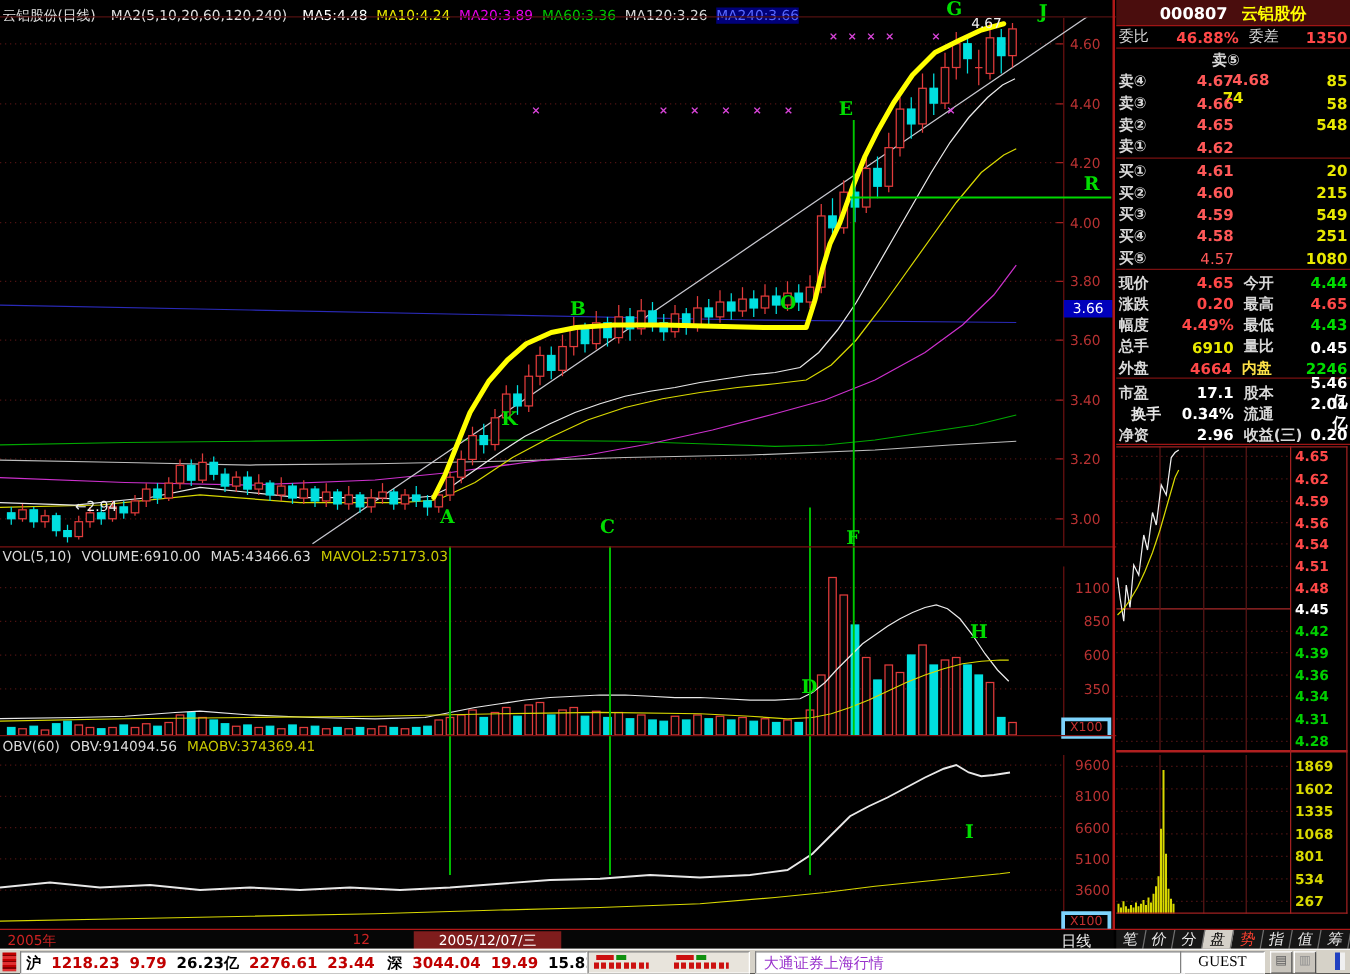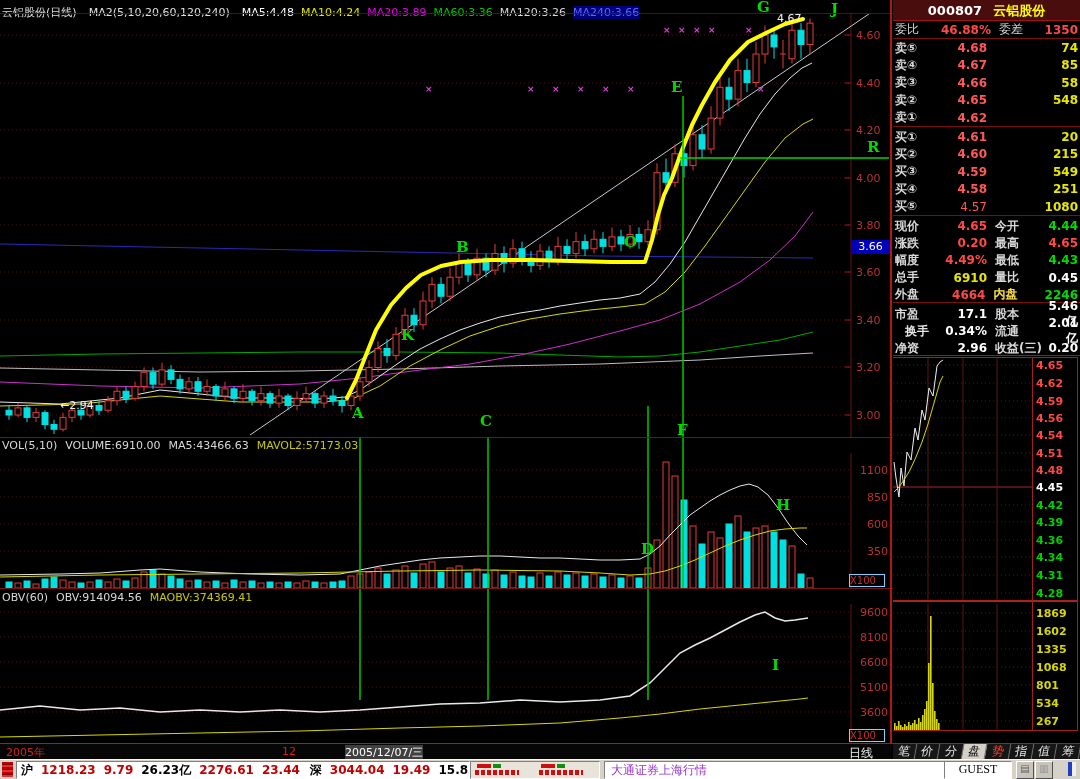--- a/index.html
+++ b/index.html
@@ -8,22 +8,22 @@
   .abs{position:absolute;}
   .hdr-item{font:11px "DejaVu Sans",sans-serif;margin-right:7px;white-space:nowrap;}
   .lbl{position:absolute;font:11px "DejaVu Sans",sans-serif;color:#b83232;}
   .letter{position:absolute;font:bold 15px "DejaVu Serif","DejaVu Sans",serif;color:#00dc00;line-height:15px;}
   .ann{position:absolute;font:11px "DejaVu Sans",sans-serif;color:#f0f0f0;line-height:11px;}
   .xmark{position:absolute;font:bold 9px "DejaVu Sans",sans-serif;color:#d844d8;line-height:9px;}
   .bord{position:absolute;}
   .srow{position:absolute;left:895px;width:183px;display:flex;align-items:center;
         font:bold 12px "DejaVu Sans",sans-serif;height:16px;}
   .minilbl{position:absolute;left:1036px;font:bold 11px "DejaVu Sans",sans-serif;line-height:11px;}
-  .x100{position:absolute;border:1px solid #7dd3fc;color:#c03030;font:10px "DejaVu Sans",sans-serif;
-        line-height:11px;width:34px;height:11px;}
+  .x100{position:absolute;border:3px solid #7dd3fc;color:#c03030;font:10px "DejaVu Sans",sans-serif;
+        line-height:11px;text-align:center;width:34px;height:11px;}
   .tab{flex:1;text-align:center;color:#e8e8e8;font:12px "DejaVu Sans",sans-serif;line-height:15px;
        border-right:1px solid #707070;transform:skewX(-10deg);cursor:default;}
   .tab.active{background:#d4d0c8;color:#000;}
   .sunken{border:1px solid;border-color:#808080 #ffffff #ffffff #808080;background:#fff;}
   .raised{border:1px solid;border-color:#ffffff #505050 #505050 #ffffff;background:#c8c4bc;}
 </style>
 </head>
 <body>
 
 <div id="app">
@@ -397,21 +397,21 @@
       <span style="color:#fff;font:bold 13px 'DejaVu Sans',sans-serif;">000807</span>
       <span style="color:#ffff00;font:bold 13px 'DejaVu Sans',sans-serif;margin-left:6px;">云铝股份</span>
     </div>
     <div class="abs" style="left:2px;top:21px;width:183px;height:17px;display:flex;align-items:center;font:bold 12px 'DejaVu Sans',sans-serif;">
       <span style="color:#d8d8d8;font-weight:normal;width:34px">委比</span>
       <span style="color:#ff4848;width:62px;text-align:right">46.88%</span>
       <span style="color:#d8d8d8;font-weight:normal;width:40px;padding-left:8px">委差</span>
       <span style="color:#ff4848;flex:1;text-align:right">1350</span>
     </div>
     <div id="book-rows">
-        <div class="srow" style="left: 2px; top: 40px; position: absolute; width: 183px;">
+        <div class="srow" style="left: 2px; top: 40px; position: absolute; width: 183px; flex-direction: column;">
           <span style="width: 34px; color: rgb(216, 216, 216);">卖⑤</span>
           <span style="width: 58px; text-align: right; color: rgb(255, 88, 88); font-weight: bold;">4.68</span>
           <span style="flex: 1 1 0%; text-align: right; color: rgb(232, 232, 0); font-weight: bold;">74</span>
         </div>
         <div class="srow" style="left: 2px; top: 57.4px; position: absolute; width: 183px;">
           <span style="width: 34px; color: rgb(216, 216, 216);">卖④</span>
           <span style="width: 58px; text-align: right; color: rgb(255, 88, 88); font-weight: bold;">4.67</span>
           <span style="flex: 1 1 0%; text-align: right; color: rgb(232, 232, 0); font-weight: bold;">85</span>
         </div>
         <div class="srow" style="left: 2px; top: 74.8px; position: absolute; width: 183px;">
@@ -564,21 +564,21 @@
       <div class="xmark" style="left: 663px; top: 26px;">×</div>
       <div class="xmark" style="left: 678px; top: 26px;">×</div>
       <div class="xmark" style="left: 693px; top: 26px;">×</div>
       <div class="xmark" style="left: 708px; top: 26px;">×</div>
       <div class="xmark" style="left: 745px; top: 26px;">×</div>
     </div>
 
   <div class="abs" style="left:0;top:744px;width:891px;height:15px;background:#060606;">
     <span class="abs" style="left:6px;top:1px;color:#cc2222;font:11px 'DejaVu Sans',sans-serif;">2005年</span>
     <span class="abs" style="left:282px;top:1px;color:#cc2222;font:11px 'DejaVu Sans',sans-serif;">12</span>
-    <span class="abs" style="left:345px;top:1px;background:#404040;color:#fff;padding:0 0;font:11px 'DejaVu Sans',sans-serif;">2005/12/07/三</span>
+    <span class="abs" style="left:331px;top:1px;background:#7f1d1d;color:#fff;padding:0 20px;font:11px 'DejaVu Sans',sans-serif;">2005/12/07/三</span>
     <span class="abs" style="left:849px;top:1px;color:#f0f0f0;font:12px 'DejaVu Sans',sans-serif;">日线</span>
   </div>
 
   <div class="abs" id="panel-tabs" style="left:893px;top:744px;width:187px;height:15px;background:#161616;display:flex;">
       <div class="tab" style="color: rgb(232, 232, 232);">笔</div>
       <div class="tab" style="color: rgb(232, 232, 232);">价</div>
       <div class="tab" style="color: rgb(232, 232, 232);">分</div>
       <div class="tab active" style="color: rgb(0, 0, 0);">盘</div>
       <div class="tab" style="color: rgb(255, 64, 48);">势</div>
       <div class="tab" style="color: rgb(232, 232, 232);">指</div>

